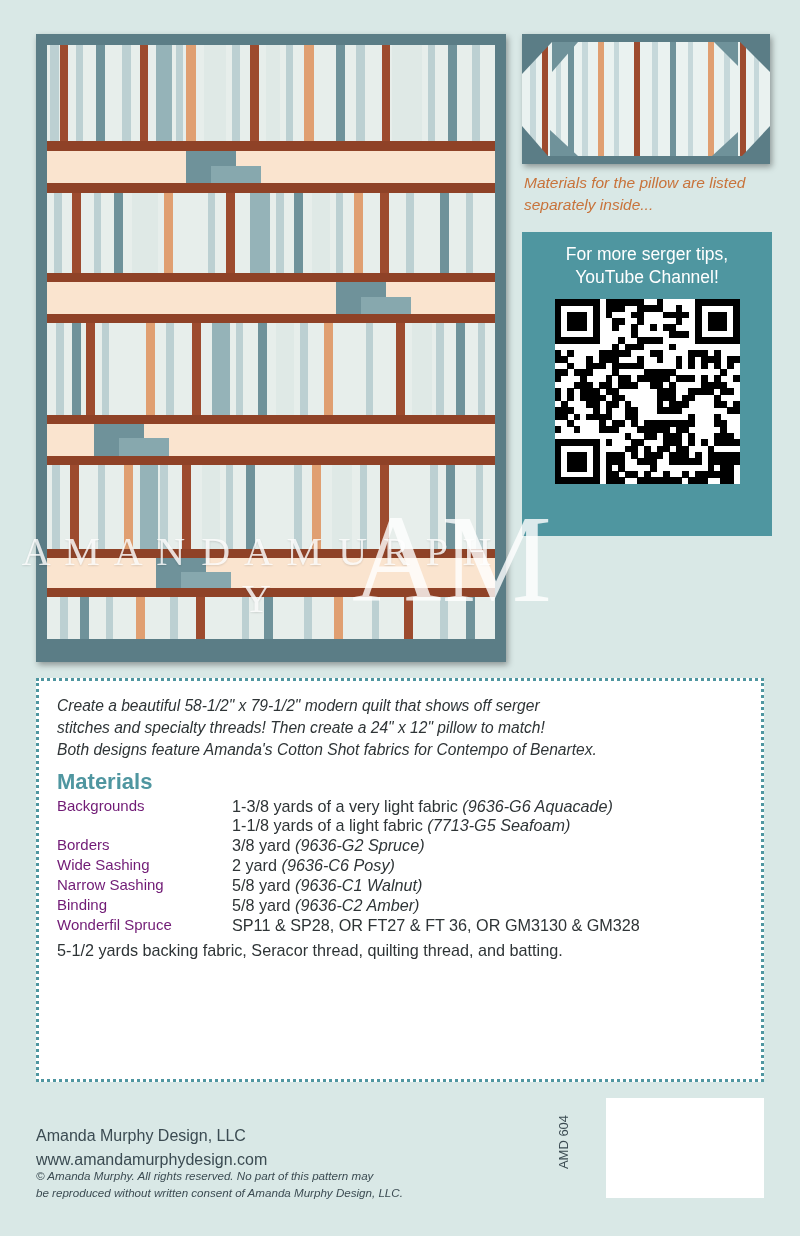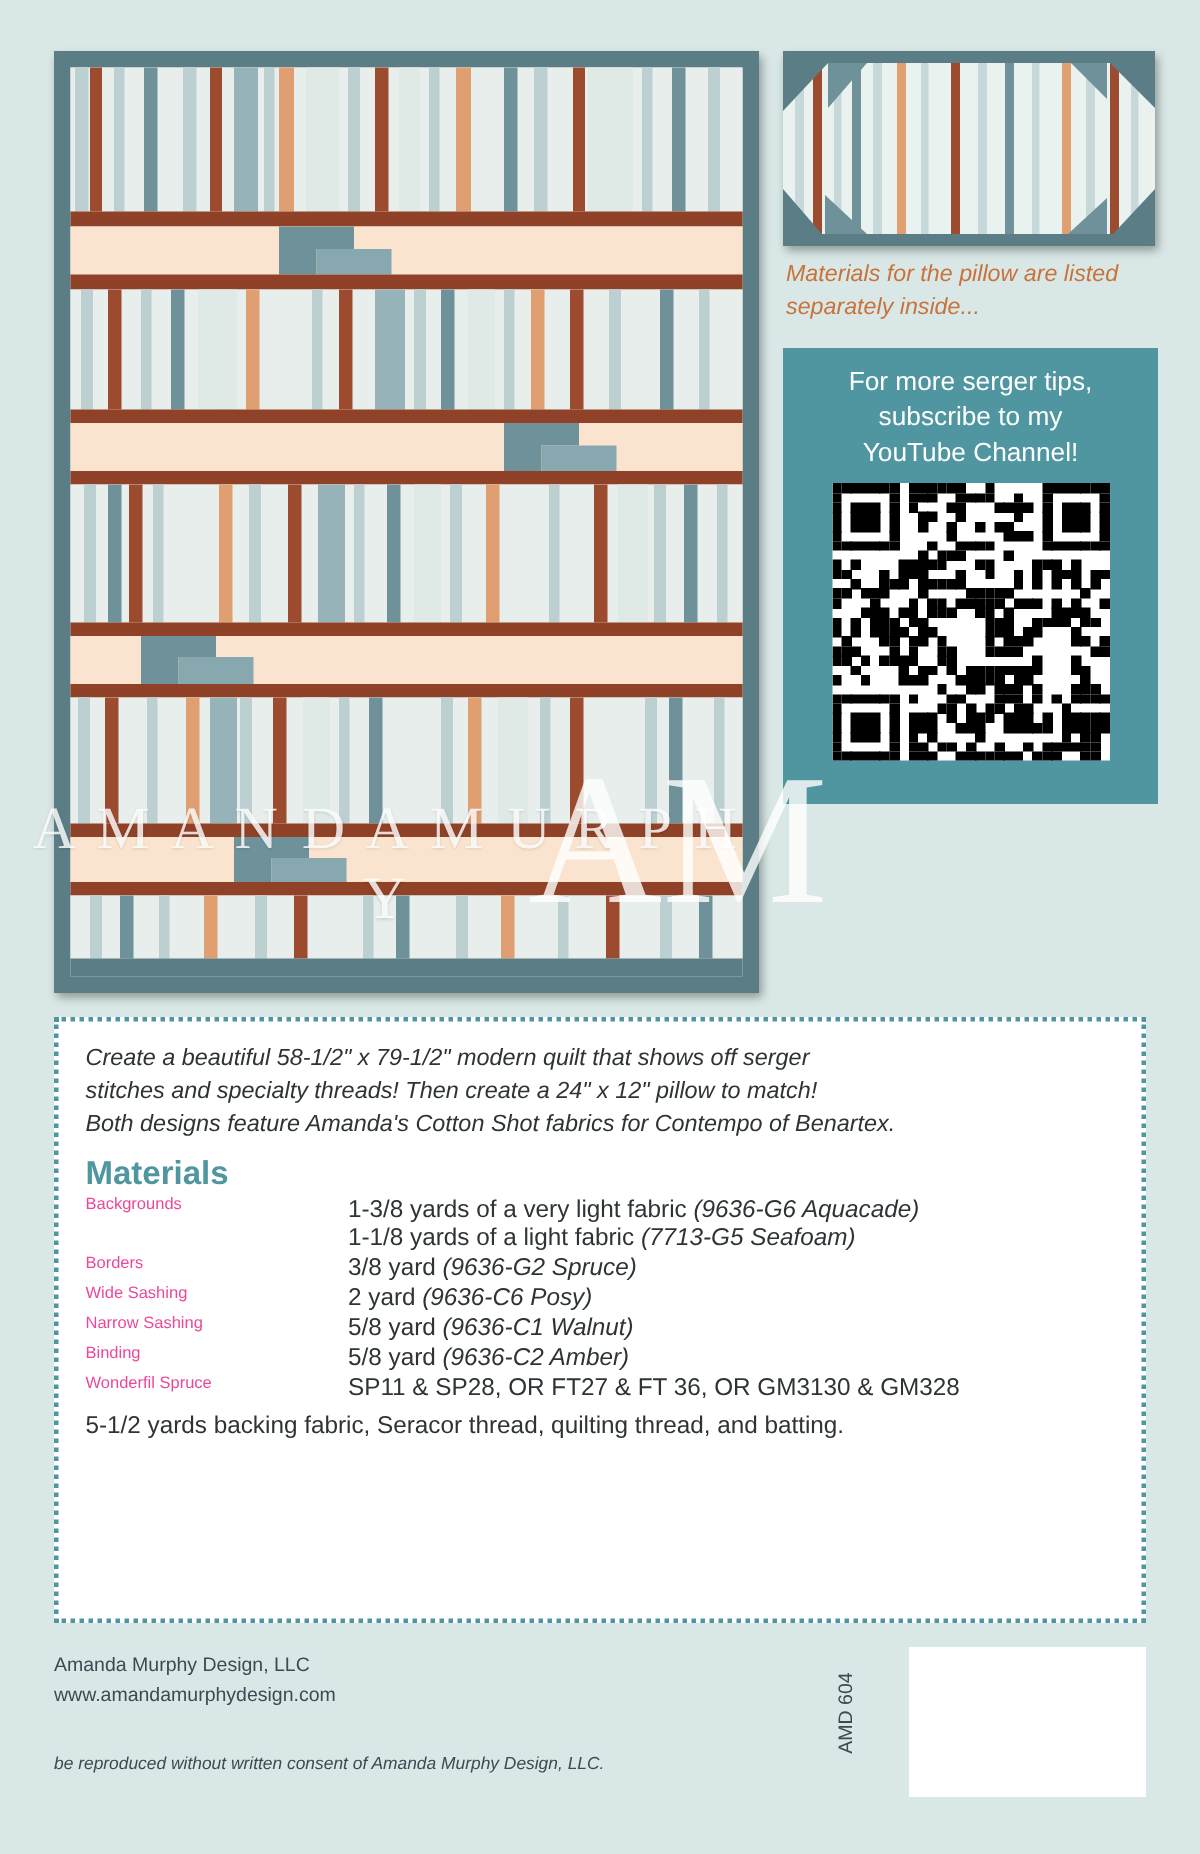--- a/index.html
+++ b/index.html
@@ -98,32 +98,32 @@
   }
   .intro {
     font-size: 15.6px; line-height: 1.42; color: #2e3436; font-style: italic;
   }
   .intro .l3 { font-style: italic; }
   .materials-title {
     color: #4f96a0; font-size: 22px; font-weight: bold; margin: 8px 0 2px 0;
   }
   table.materials { width: 100%; border-collapse: collapse; }
   table.materials td { vertical-align: top; padding: 0 0 1px 0; }
-  td.label { color: #ec4899; font-size: 11px; width: 175px; white-space: nowrap; }
+  td.label { color: #701a75; font-size: 15px; width: 175px; white-space: nowrap; }
   td.val { color: #2e3436; font-size: 16.2px; }
   td.val i { font-style: italic; }
   .val-line2 { color: #2e3436; font-size: 16.2px; }
   .footer-line {
     color: #2e3436; font-size: 16.2px; margin-top: 5px;
   }
 
   
   .brand {
-    position: absolute; left: 36px; top: 1100px; width: 420px;
-    color: #3b4b52; font-size: 13px; line-height: 1.5;
+    position: absolute; left: 36px; top: 1124px; width: 420px;
+    color: #3b4b52; font-size: 16px; line-height: 1.5;
   }
   .copyright {
     position: absolute; left: 36px; top: 1168px; width: 470px;
     color: #3b4b52; font-size: 11.6px; line-height: 1.45; font-style: italic;
   }
   .sku-box {
     position: absolute; left: 556px; top: 1098px; width: 22px; height: 88px;
     color: #3b4b52; font-size: 13px;
   }
   .sku-text {
@@ -347,21 +347,20 @@
         <polygon points="248,92 248,122 220,122" fill="#5b7d86"></polygon>
         <polygon points="216,98 216,122 190,122" fill="#6f929a"></polygon>
       </svg>
     </div>
 
     <div class="pillow-note">Materials for the pillow are listed separately inside...</div>
 
     <div class="qr-box">
       <div class="qr-text">
         <div>For more serger tips,</div>
-        <div>subscribe to my</div>
         <div>YouTube Channel!</div>
       </div>
       <div class="qr-img" id="qr">
           <span class="qr-cell" style="left:0.00px;top:0.00px;width:6.78px;height:6.78px"></span>
           <span class="qr-cell" style="left:6.38px;top:0.00px;width:6.78px;height:6.78px"></span>
           <span class="qr-cell" style="left:12.76px;top:0.00px;width:6.78px;height:6.78px"></span>
           <span class="qr-cell" style="left:19.14px;top:0.00px;width:6.78px;height:6.78px"></span>
           <span class="qr-cell" style="left:25.52px;top:0.00px;width:6.78px;height:6.78px"></span>
           <span class="qr-cell" style="left:31.90px;top:0.00px;width:6.78px;height:6.78px"></span>
           <span class="qr-cell" style="left:38.28px;top:0.00px;width:6.78px;height:6.78px"></span>
@@ -843,20 +842,21 @@
 
     <div class="footer-line">5-1/2 yards backing fabric, Seracor thread, quilting thread, and batting.</div>
   </div>
 
   <div class="brand">
     <div>Amanda Murphy Design, LLC</div>
     <div>www.amandamurphydesign.com</div>
   </div>
 
   <div class="copyright">
+    <div>© Amanda Murphy.  All rights reserved.  No part of this pattern may</div>
     <div>be reproduced without written consent of Amanda Murphy Design, LLC.</div>
   </div>
 
   <div class="sku-box">
     <div class="sku-text">AMD 604</div>
   </div>
 
   <div class="barcode-box"></div>
 
   <div class="bottom-band"></div>

